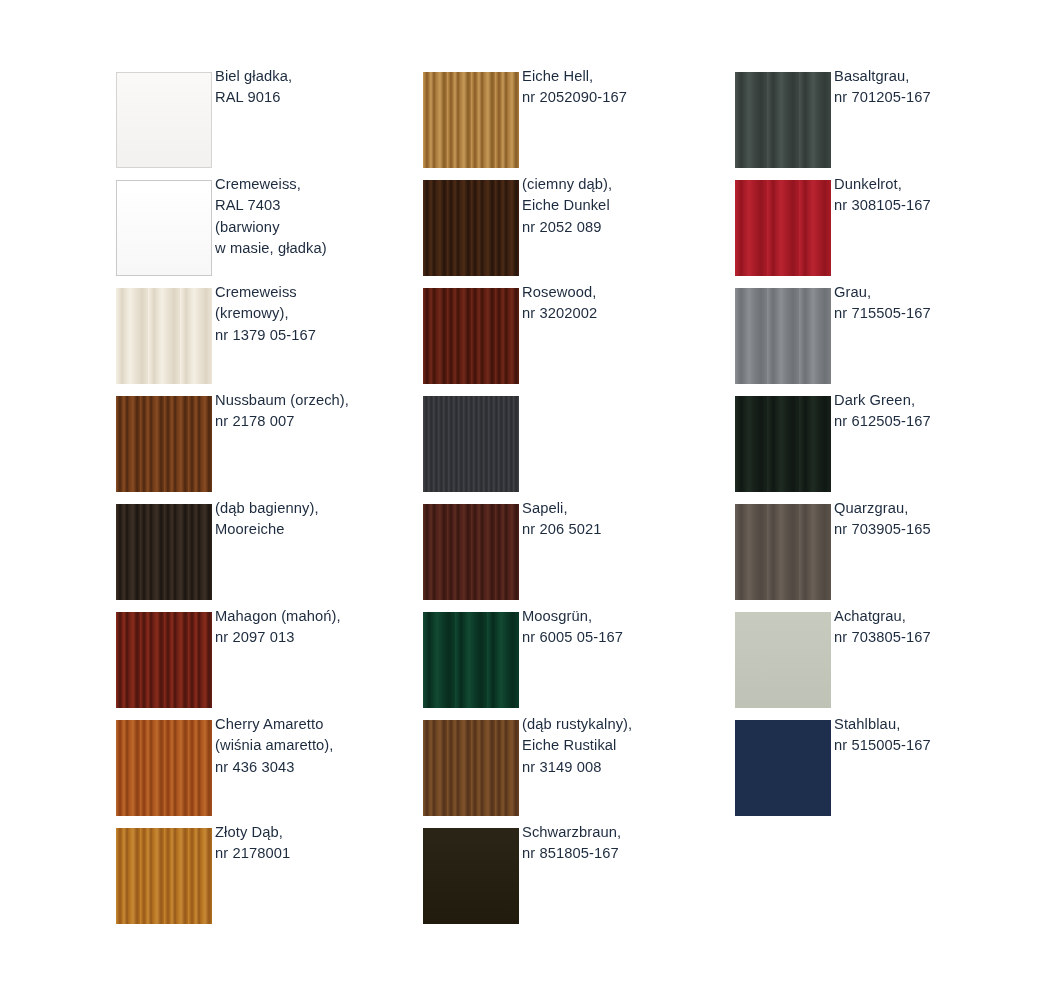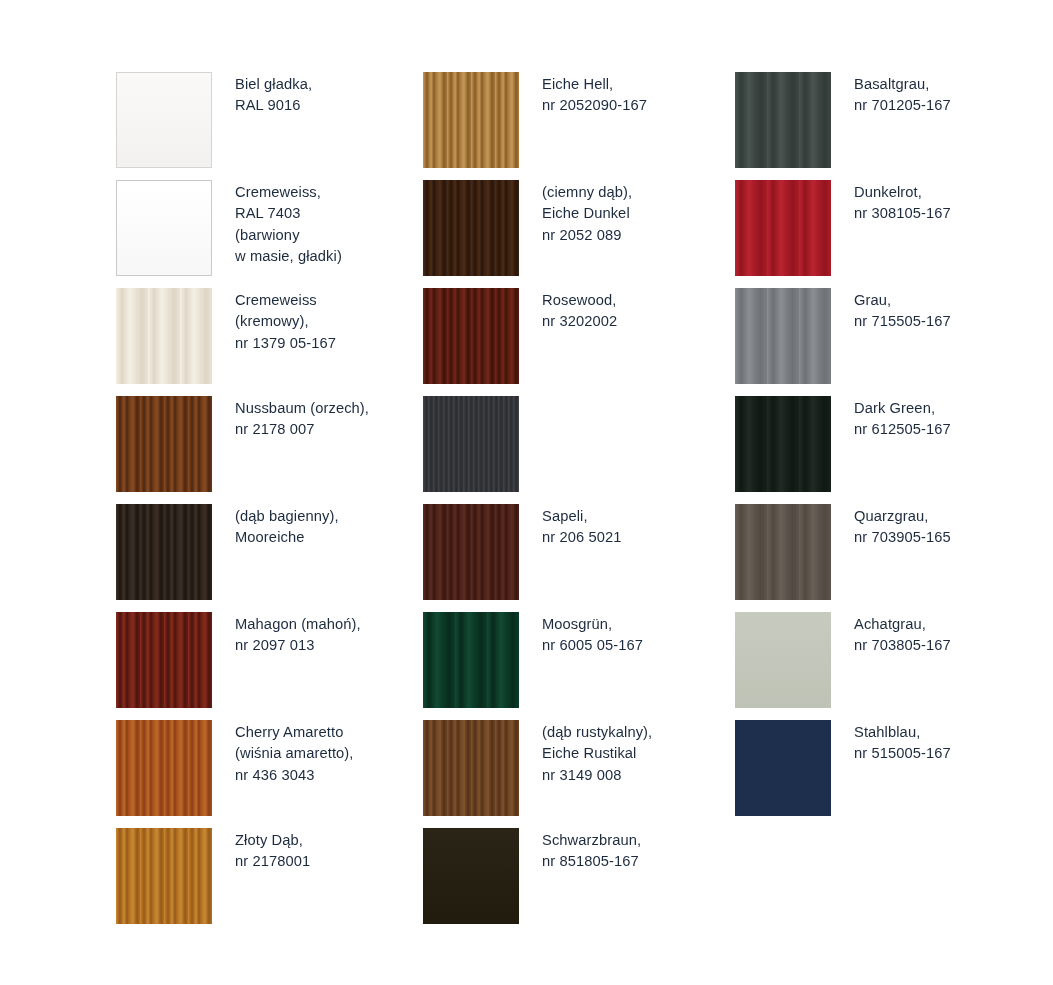--- a/index.html
+++ b/index.html
@@ -47,28 +47,27 @@
   .swatch-chip .chip-fill {
     position: absolute;
     inset: 0;
   }
   .swatch-chip.has-border {
     border: 1px solid #d4d4d4;
   }
 
   .swatch-label {
     position: absolute;
-    left: 119px;
+    left: 99px;
     top: -6px;
     width: 196px;
     font-size: 14.7px;
     line-height: 21.3px;
     color: #1d2b3e;
     letter-spacing: 0.1px;
-    margin-top: 8px;
   }
   .swatch-label .lbl-line {
     display: block;
     white-space: nowrap;
   }
 </style>
 </head>
 <body>
 
 <div id="swatch-grid">
@@ -83,21 +82,21 @@
         </div>
       </div>
       <div class="swatch-row">
         <div class="swatch-chip has-border" style="border-color: rgb(201, 201, 201);">
           <div class="chip-fill" style="background: linear-gradient(rgba(255, 255, 255, 0.04), rgba(0, 0, 0, 0.03)) rgb(255, 255, 255);"></div>
         </div>
         <div class="swatch-label">
           <span class="lbl-line">Cremeweiss,</span>
           <span class="lbl-line">RAL 7403</span>
           <span class="lbl-line">(barwiony</span>
-          <span class="lbl-line">w masie, gładki)</span>
+          <span class="lbl-line">w masie, gładka)</span>
         </div>
       </div>
       <div class="swatch-row">
         <div class="swatch-chip">
           <div class="chip-fill" style="background: repeating-linear-gradient(90deg, rgb(244, 239, 228) 0px, rgb(235, 228, 214) 3px, rgb(222, 213, 196) 6px, rgb(235, 228, 214) 10px, rgb(244, 239, 228) 14px, rgb(235, 228, 214) 19px, rgb(222, 213, 196) 26px, rgb(235, 228, 214) 32px), linear-gradient(rgba(255, 255, 255, 0.07), rgba(0, 0, 0, 0.07)) rgb(235, 228, 214);"></div>
         </div>
         <div class="swatch-label">
           <span class="lbl-line">Cremeweiss</span>
           <span class="lbl-line">(kremowy),</span>
           <span class="lbl-line">nr 1379 05-167</span>

